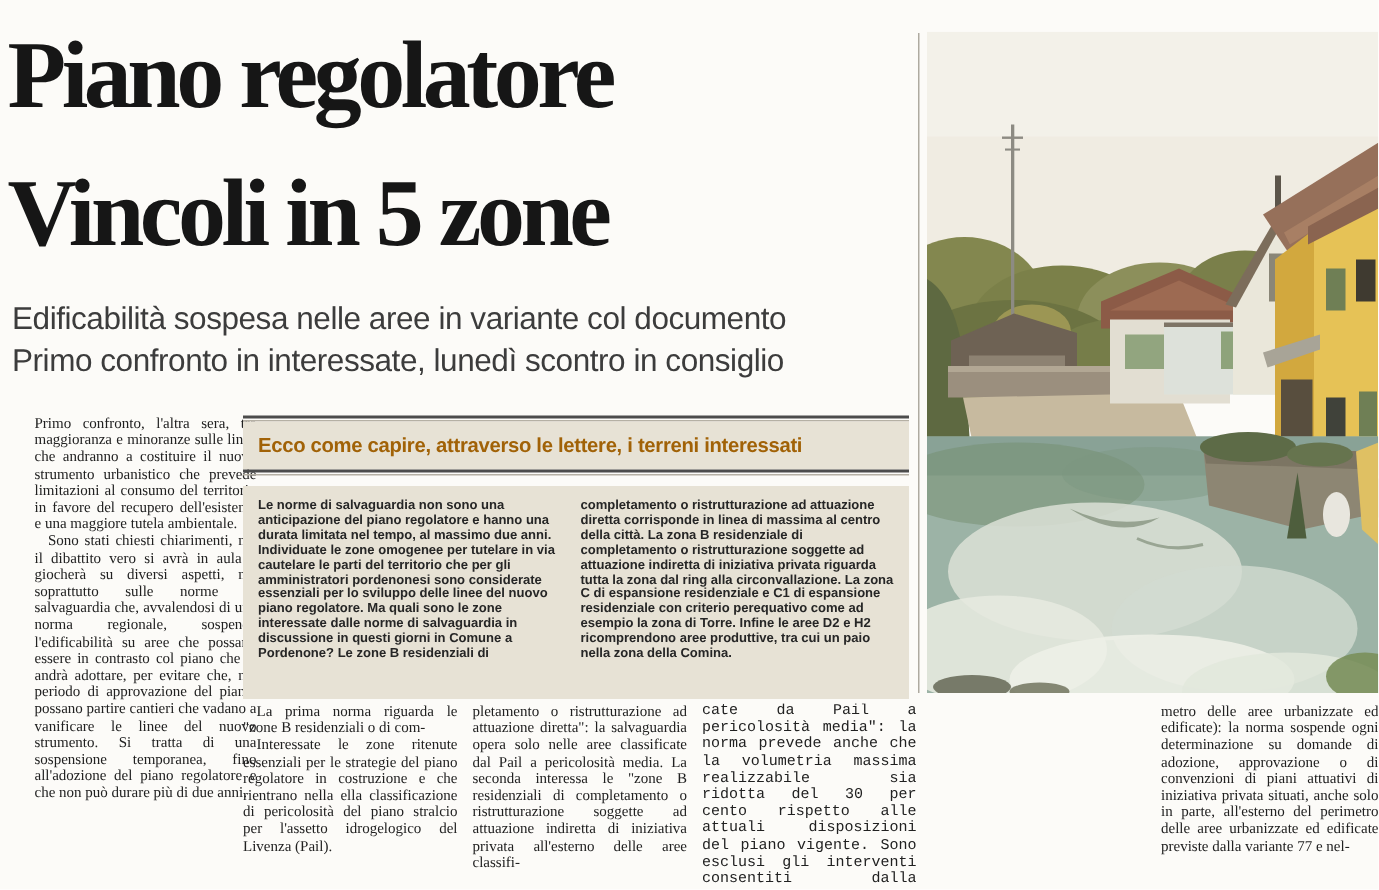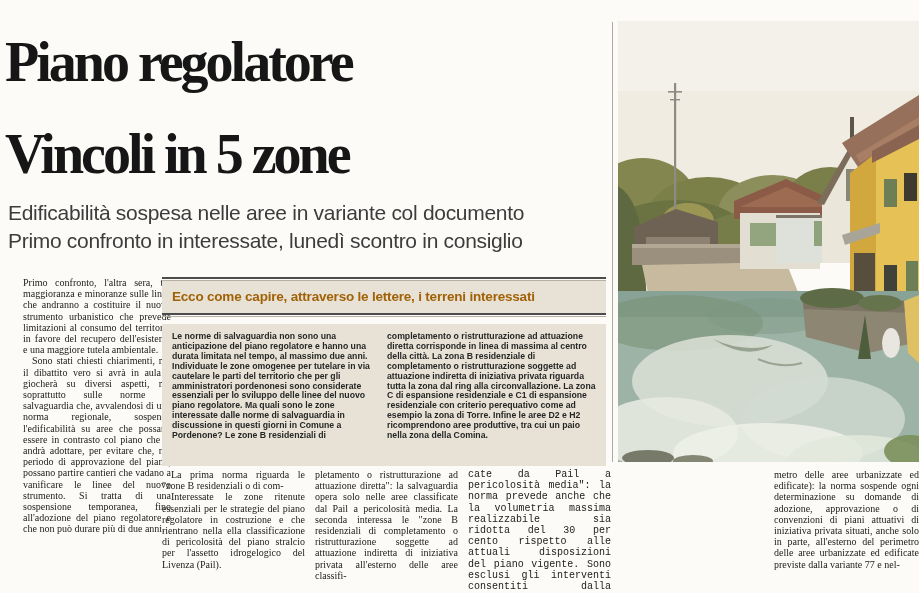--- a/index.html
+++ b/index.html
@@ -5,23 +5,23 @@
   html,body { margin:0; padding:0; background:#ffffff; }
   .page {
     position:relative; width:919px; height:593px;
     background:#fcfbf8; overflow:hidden;
     font-family:"Liberation Serif", serif;
     -webkit-font-smoothing:antialiased;
   }
 
   
   .headline {
-    position:absolute; left:5px; top:16px; width:612px;
+    position:absolute; left:5px; top:4px; width:612px;
     font-family:"Liberation Serif", serif; font-weight:bold;
-    font-size:56px; line-height:92px; letter-spacing:-3px;
+    font-size:64px; line-height:92px; letter-spacing:-3px;
     color:#161616;
   }
   .headline .hl-line { white-space:nowrap; }
 
   
   .subtitle {
     position:absolute; left:8px; top:199px; width:600px;
     font-family:"Liberation Sans", sans-serif;
     font-size:21px; line-height:27.5px; letter-spacing:-0.3px;
     color:#3c3c3c;

